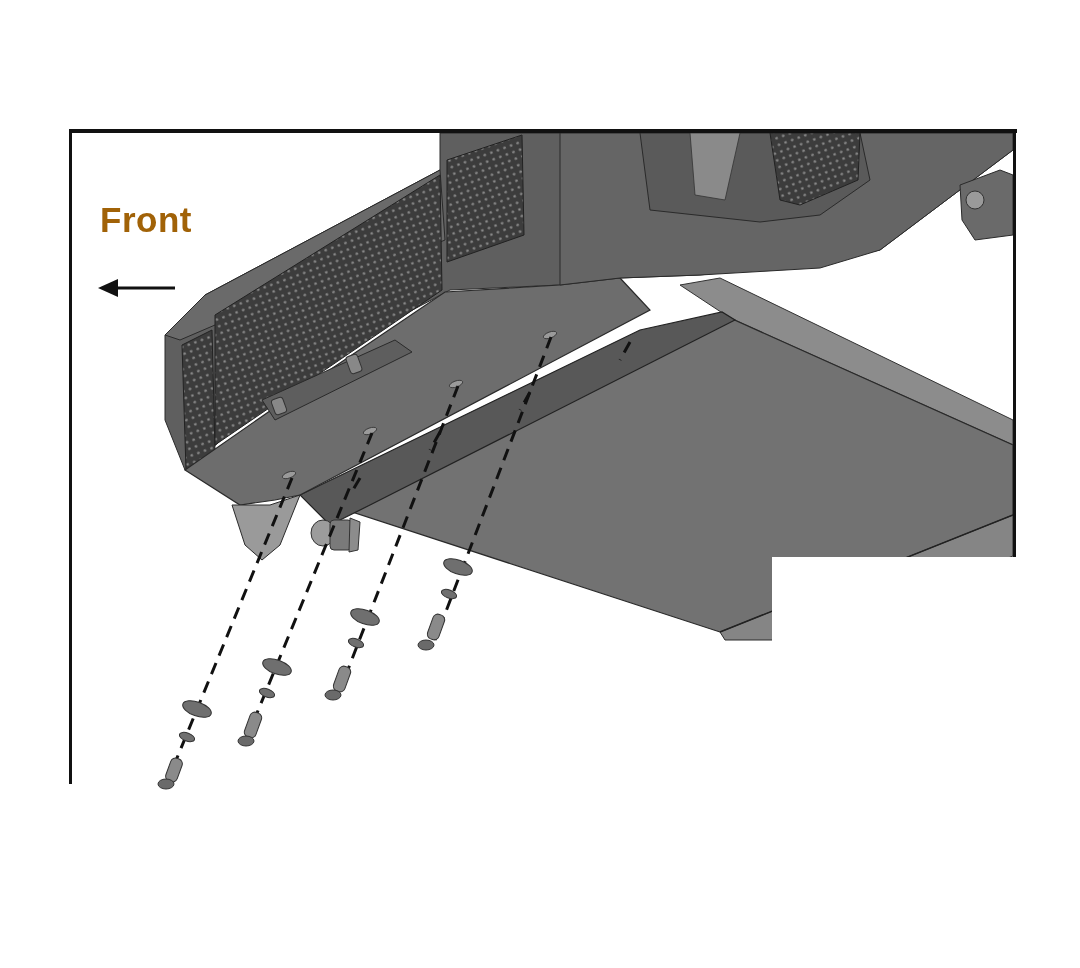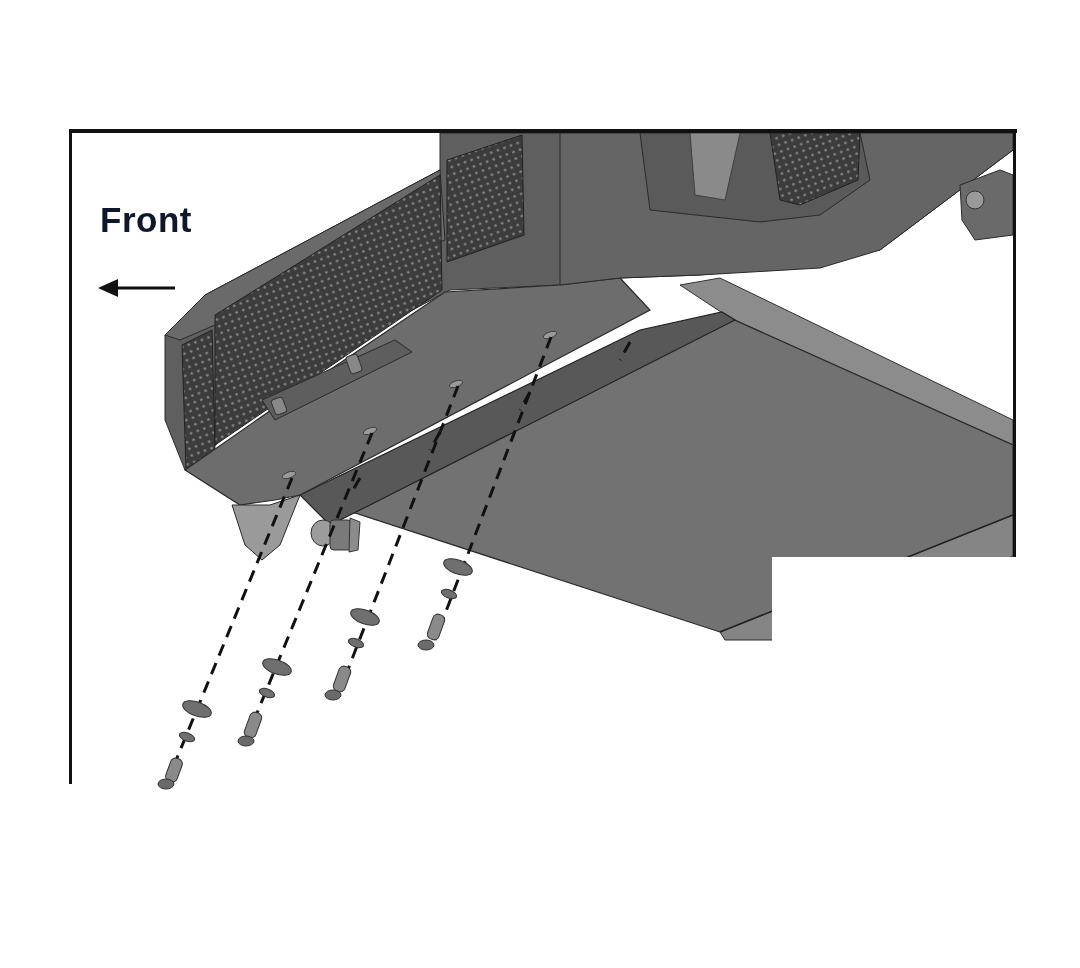--- a/index.html
+++ b/index.html
@@ -4,21 +4,21 @@
   <style>
     html, body { margin: 0; padding: 0; background: #ffffff; }
     body { width: 1080px; height: 968px; position: relative; overflow: hidden; }
     .canvas { position: absolute; left: 0; top: 0; width: 1080px; height: 968px; }
     .frame-top { position: absolute; left: 69px; top: 129px; width: 948px; height: 4px; background: #111; }
     .frame-left { position: absolute; left: 69px; top: 129px; width: 3px; height: 655px; background: #111; }
     .frame-right { position: absolute; left: 1013px; top: 129px; width: 3px; height: 428px; background: #111; }
     .front-label {
       position: absolute; left: 100px; top: 200px;
       font-family: "Liberation Sans", sans-serif; font-weight: bold; font-size: 35px;
-      color: #0f172a; letter-spacing: 0.5px;
+      color: #a16207; letter-spacing: 0.5px;
     }
     svg.drawing { position: absolute; left: 0; top: 0; }
   </style>
 </head>
 <body>
 
 <div class="canvas">
 
   <svg class="drawing" width="1080" height="968" viewBox="0 0 1080 968" xmlns="http://www.w3.org/2000/svg">
     <defs>

